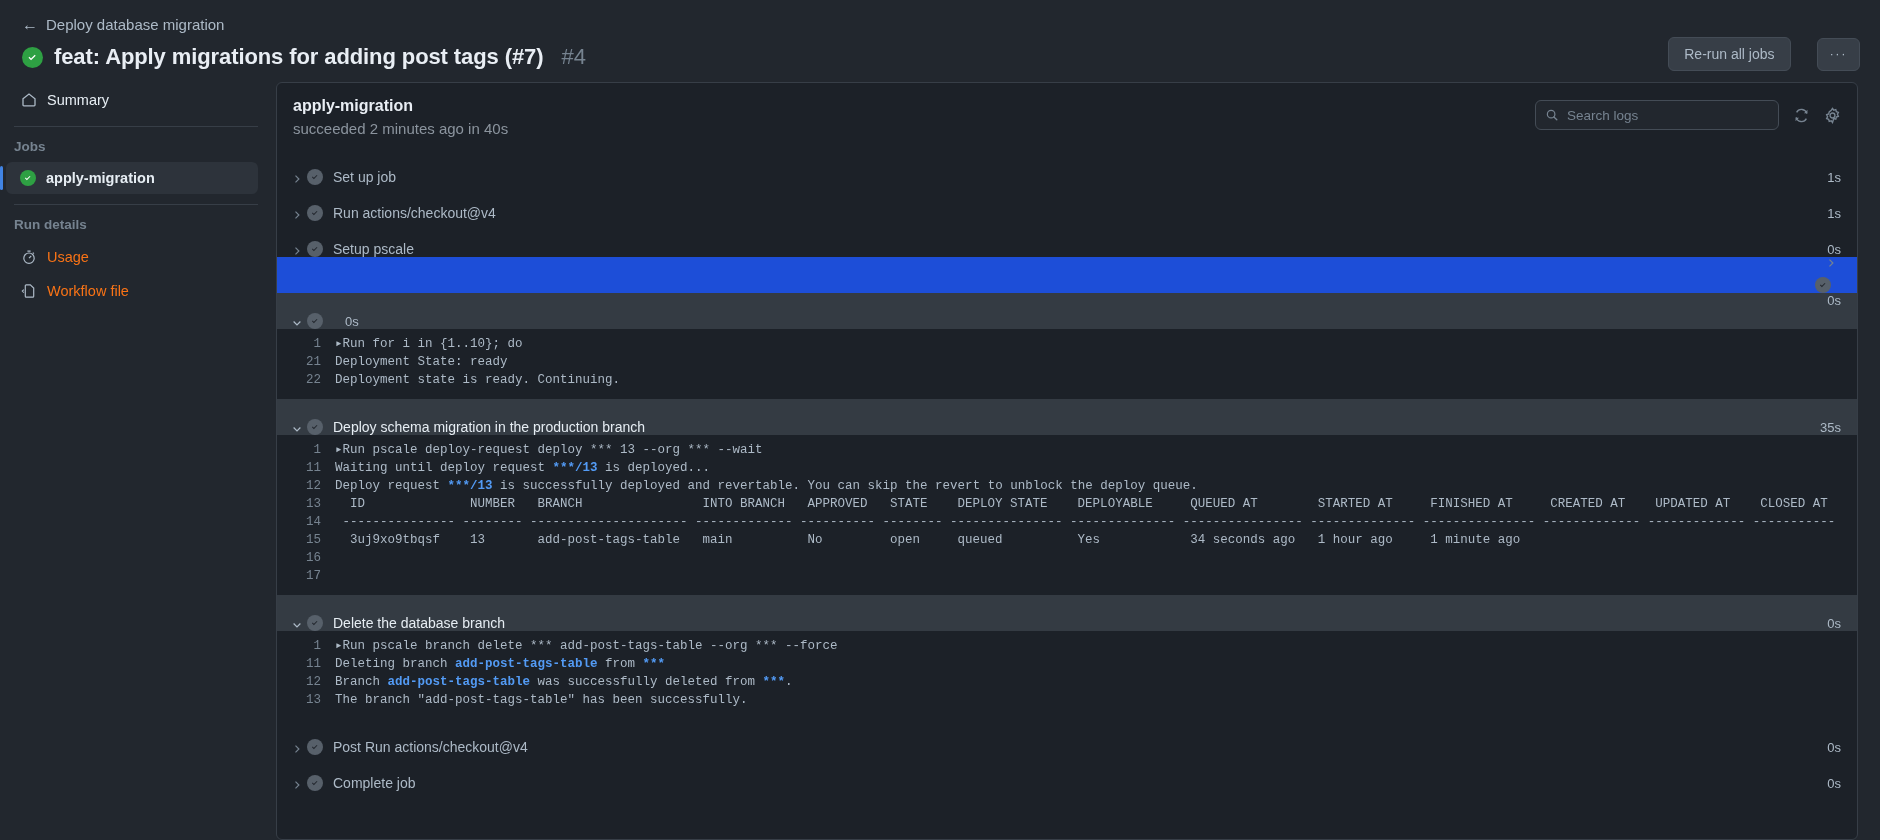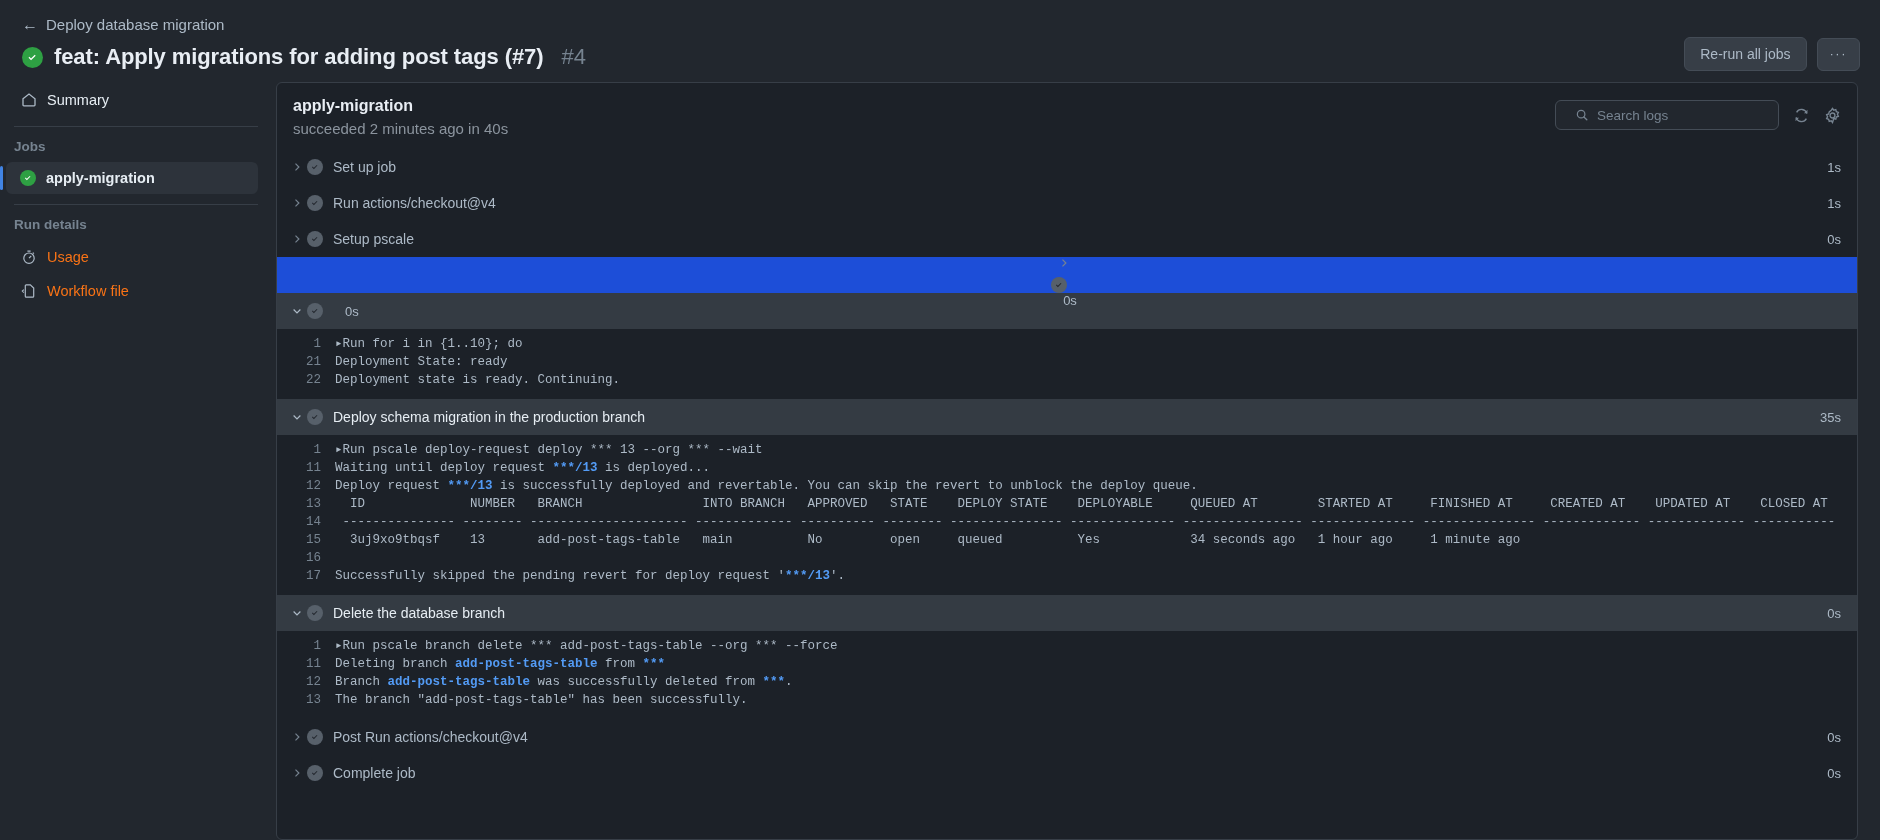--- a/index.html
+++ b/index.html
@@ -19,21 +19,21 @@
   .breadcrumb-text { font-size: 15px; color: #adbac7; }
   .title-row { display: flex; align-items: center; gap: 11px; margin-top: 11px; }
   .title-main { font-size: 22px; font-weight: bold; color: #e9eef4; letter-spacing: -0.1px; }
   .title-num { font-size: 22px; font-weight: 400; color: #768390; margin-left: 7px; }
   .check-circle {
     width: 21px; height: 21px; border-radius: 50%;
     background: #2ea043; display: inline-flex; align-items: center; justify-content: center;
     flex: 0 0 auto;
   }
   .check-circle svg { display: block; }
-  .header-actions { position: absolute; right: 20px; top: 37px; display: flex; align-items: center; gap: 10px; }
+  .header-actions { position: absolute; right: 20px; top: 37px; display: flex; align-items: center; gap: 26px; }
   .btn {
     background: #373e47; border: 1px solid #444c56; color: #adbac7;
     font-size: 14px; padding: 7px 15px; border-radius: 6px;
     font-family: "Liberation Sans", sans-serif; cursor: pointer; line-height: 1.3;
   }
   .btn-kebab { padding: 7px 12px; letter-spacing: 1.5px; font-size: 13px; }
 
   
   .body { display: flex; flex: 1 1 auto; min-height: 0; padding-top: 12px; }
 
@@ -61,33 +61,33 @@
     flex: 1 1 auto; min-width: 0; margin-right: 22px;
     background: #1c2128; border: 1px solid #373e47; border-radius: 6px;
     display: flex; flex-direction: column; overflow: hidden;
   }
   .logs-head { display: flex; align-items: flex-start; padding: 14px 16px 12px 16px; }
   .logs-head-left { flex: 1 1 auto; min-width: 0; }
   .logs-title { font-size: 16px; font-weight: bold; color: #e9eef4; }
   .logs-sub { font-size: 15px; color: #8b949e; margin-top: 5px; }
   .logs-head-right { display: flex; align-items: center; gap: 14px; padding-top: 3px; }
   .search-box {
-    width: 224px; height: 30px; background: #22272e; border: 1px solid #444c56;
-    border-radius: 6px; display: flex; align-items: center; gap: 8px; padding: 0 19px;
+    width: 244px; height: 30px; background: #22272e; border: 1px solid #444c56;
+    border-radius: 6px; display: flex; align-items: center; gap: 8px; padding: 0 9px;
   }
   .search-box input {
     background: transparent; border: none; outline: none; color: #adbac7;
     font-size: 13.5px; font-family: "Liberation Sans", sans-serif; width: 100%;
   }
   .search-box input::placeholder { color: #768390; }
   .tool-icon { color: #768390; display: inline-flex; cursor: pointer; }
 
   .steps { flex: 1 1 auto; overflow: hidden; }
   .step-row {
-    display: flex; align-items: center; height: 36px; padding: 0 16px 0 10px;
+    display: flex; align-items: flex-end; height: 36px; padding: 0 16px 0 10px;
     cursor: pointer; font-size: 14px; color: #adbac7;
   }
   .step-row.hovered { background: #1d4ed8; flex-direction: column; }
   .step-row.expanded { background: #343b43; color: #e6edf3; }
   .chev { width: 20px; flex: 0 0 20px; color: #768390; display: inline-flex; justify-content: center; }
   .step-check {
     width: 16px; height: 16px; border-radius: 50%; background: #57606a;
     display: inline-flex; align-items: center; justify-content: center;
     flex: 0 0 auto; margin-right: 10px;
   }
@@ -299,21 +299,21 @@
             <span class="step-dur">35s</span>
           </div>
           <div class="log-block">
             <div class="log-line"><span class="log-num">1</span><span class="log-text"><span class="tri">▸</span>Run pscale deploy-request deploy *** 13 --org *** --wait</span></div>
             <div class="log-line"><span class="log-num">11</span><span class="log-text">Waiting until deploy request <span class="tok-blue">***/13</span> is deployed...</span></div>
             <div class="log-line"><span class="log-num">12</span><span class="log-text">Deploy request <span class="tok-blue">***/13</span> is successfully deployed and revertable. You can skip the revert to unblock the deploy queue.</span></div>
             <div class="log-line"><span class="log-num">13</span><span class="log-text">  ID              NUMBER   BRANCH                INTO BRANCH   APPROVED   STATE    DEPLOY STATE    DEPLOYABLE     QUEUED AT        STARTED AT     FINISHED AT     CREATED AT    UPDATED AT    CLOSED AT</span></div>
             <div class="log-line"><span class="log-num">14</span><span class="log-text"> --------------- -------- --------------------- ------------- ---------- -------- --------------- -------------- ---------------- -------------- --------------- ------------- ------------- -----------</span></div>
             <div class="log-line"><span class="log-num">15</span><span class="log-text">  3uj9xo9tbqsf    13       add-post-tags-table   main          No         open     queued          Yes            34 seconds ago   1 hour ago     1 minute ago</span></div>
             <div class="log-line"><span class="log-num">16</span><span class="log-text"></span></div>
-            <div class="log-line"><span class="log-num">17</span><span class="log-text">Successfully skipped the pending revert for deploy request '<span class="tok-blue">***/13</span>'.</span></div>
+            <div class="log-line"><span class="log-num">17</span></div>
           </div>
           <div class="step-row expanded">
             <span class="chev">
               <svg width="12" height="12" viewBox="0 0 16 16">
                 <path fill="none" stroke="#adbac7" stroke-width="1.6" d="m3.5 6 4.5 4.5L12.5 6"></path>
               </svg>
             </span>
             <span class="step-check">
               <svg width="10" height="10" viewBox="0 0 16 16">
                 <path fill="#22272e" d="M6.2 11.4 3.1 8.3l1.1-1.1 2 2 4.6-4.6 1.1 1.1z"></path>

